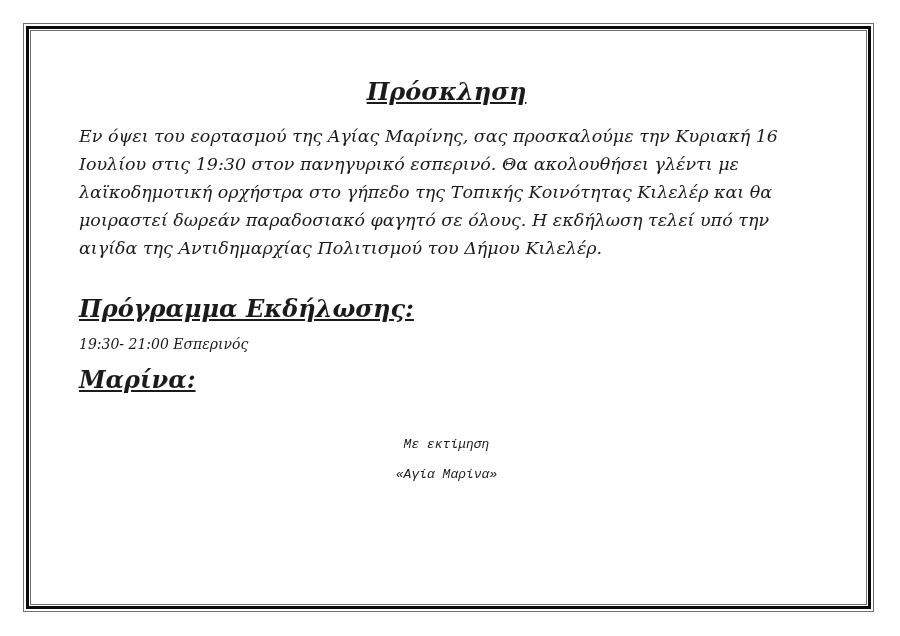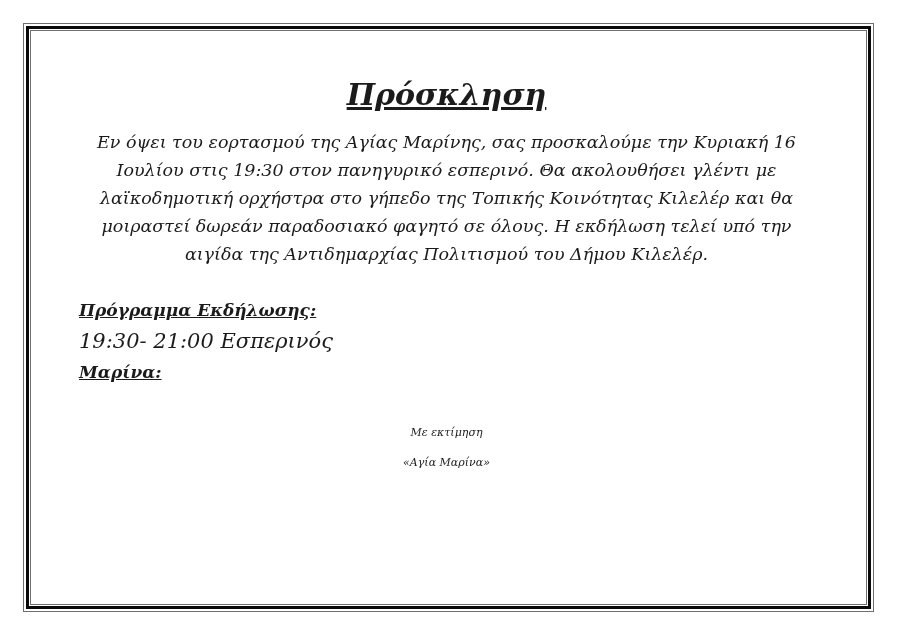--- a/index.html
+++ b/index.html
@@ -32,62 +32,63 @@
   .frame-inner {
     border: 1px solid #6f6f6f;
     height: 100%;
     box-sizing: border-box;
     padding: 0 52px 0 48px;
     overflow: hidden;
   }
   .doc-title {
     margin: 46px 0 0 0;
     text-align: center;
-    font-size: 30px;
+    font-size: 24px;
     font-weight: bold;
     font-style: italic;
   }
   .doc-title span {
     text-decoration: underline;
   }
   .intro {
     margin: 16px 0 0 0;
     font-style: italic;
     font-size: 17.5px;
     line-height: 28px;
-    text-align: center;
+    text-align: left;
   }
   .section-heading {
     margin: 0;
-    font-size: 17px;
+    font-size: 24px;
     font-weight: bold;
     font-style: italic;
   }
   .section-heading span {
     text-decoration: underline;
   }
   .program-heading { margin-top: 32px; }
   .monday-heading  { margin-top: 6px; }
   .body-line {
     margin: 0;
     font-style: italic;
-    font-size: 21px;
+    font-size: 14px;
     line-height: 30px;
   }
   .program-list { margin-top: 6px; }
   .monday-lines { margin-top: 4px; }
   .closing {
     margin-top: 36px;
     text-align: center;
   }
   .closing-line {
     margin: 0;
     font-style: italic;
-    font-size: 11px;
+    font-size: 13px;
     line-height: 30px;
+    font-family: Liberation Mono, monospace;
   }
 </style>
 </head>
 <body>
 
 <div class="frame-outer">
   <div class="frame-mid">
     <div class="frame-inner">
 
       <h1 class="doc-title">

